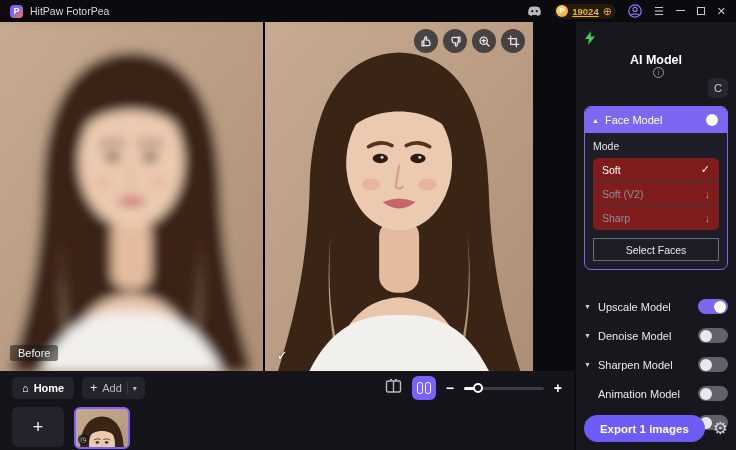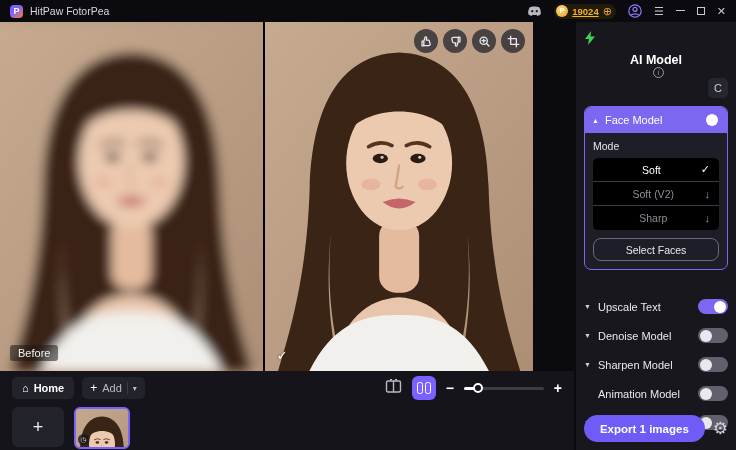--- a/index.html
+++ b/index.html
@@ -59,30 +59,30 @@
     align-items:center; justify-content:center; cursor:pointer; }
 
   .face-panel { border:1px solid #7c68f0; border-radius:7px; overflow:hidden;
     background:#1e1e28; margin-bottom:22px; }
   .face-header { background:#7c68f0; height:26px; display:flex; align-items:center;
     padding:0 7px; gap:6px; cursor:pointer; }
   .caret-up { font-size:7px; color:#fff; }
   .face-label { font-size:11px; color:#fff; flex:1; }
   .face-body { padding:7px 8px 8px; }
   .mode-label { font-size:10.5px; color:#e4e4ea; margin-bottom:6px; }
-  .mode-list { background:#000000; border-radius:5px; overflow:hidden;text-align:center; }
+  .mode-list { background:#7f1d1d; border-radius:5px; overflow:hidden; }
   .mode-row { height:24px; display:flex; align-items:center; padding:0 9px;
     font-size:10.5px; cursor:pointer; border-bottom:1px solid #3a3a45; }
   .mode-row:last-child { border-bottom:none; }
   .mode-row .m-label { flex:1; color:#8d8d98; }
   .mode-row.selected .m-label { color:#fff; }
   .mode-row .m-icon { font-size:11px; color:#9a9aa4; }
   .mode-row.selected .m-icon { color:#fff; }
   .select-faces { margin-top:8px; width:100%; height:23px; background:transparent;
-    border:1px solid #6a6a78; border-radius:8px; color:#e8e8ee; font-size:10.5px;
+    border:1px solid #6a6a78; border-radius:0; color:#e8e8ee; font-size:10.5px;
     cursor:pointer; font-family:inherit; }
 
   .model-list { }
   .model-row { height:29px; display:flex; align-items:center; }
   .m-caret { width:14px; font-size:7px; color:#d0d0d8; }
   .model-row .label { flex:1; font-size:11px; color:#e8e8ee; }
   .toggle { width:30px; height:15px; border-radius:8px; position:relative;
     cursor:pointer; background:#61616d; }
   .toggle .knob { position:absolute; top:1.5px; width:12px; height:12px;
     border-radius:50%; background:#fff; left:2px; transition:none; }
@@ -277,21 +277,21 @@
             <span class="m-icon">↓</span>
           </div>
         </div>
       <button class="select-faces">Select Faces</button>
     </div>
   </div>
 
   <div class="model-list" id="model-list">
       <div class="model-row">
         <span class="m-caret">▼</span>
-        <span class="label">Upscale Text</span>
+        <span class="label">Upscale Model</span>
         <div class="toggle on">
           <div class="knob"></div>
         </div>
       </div>
       <div class="model-row">
         <span class="m-caret">▼</span>
         <span class="label">Denoise Model</span>
         <div class="toggle off">
           <div class="knob"></div>
         </div>

